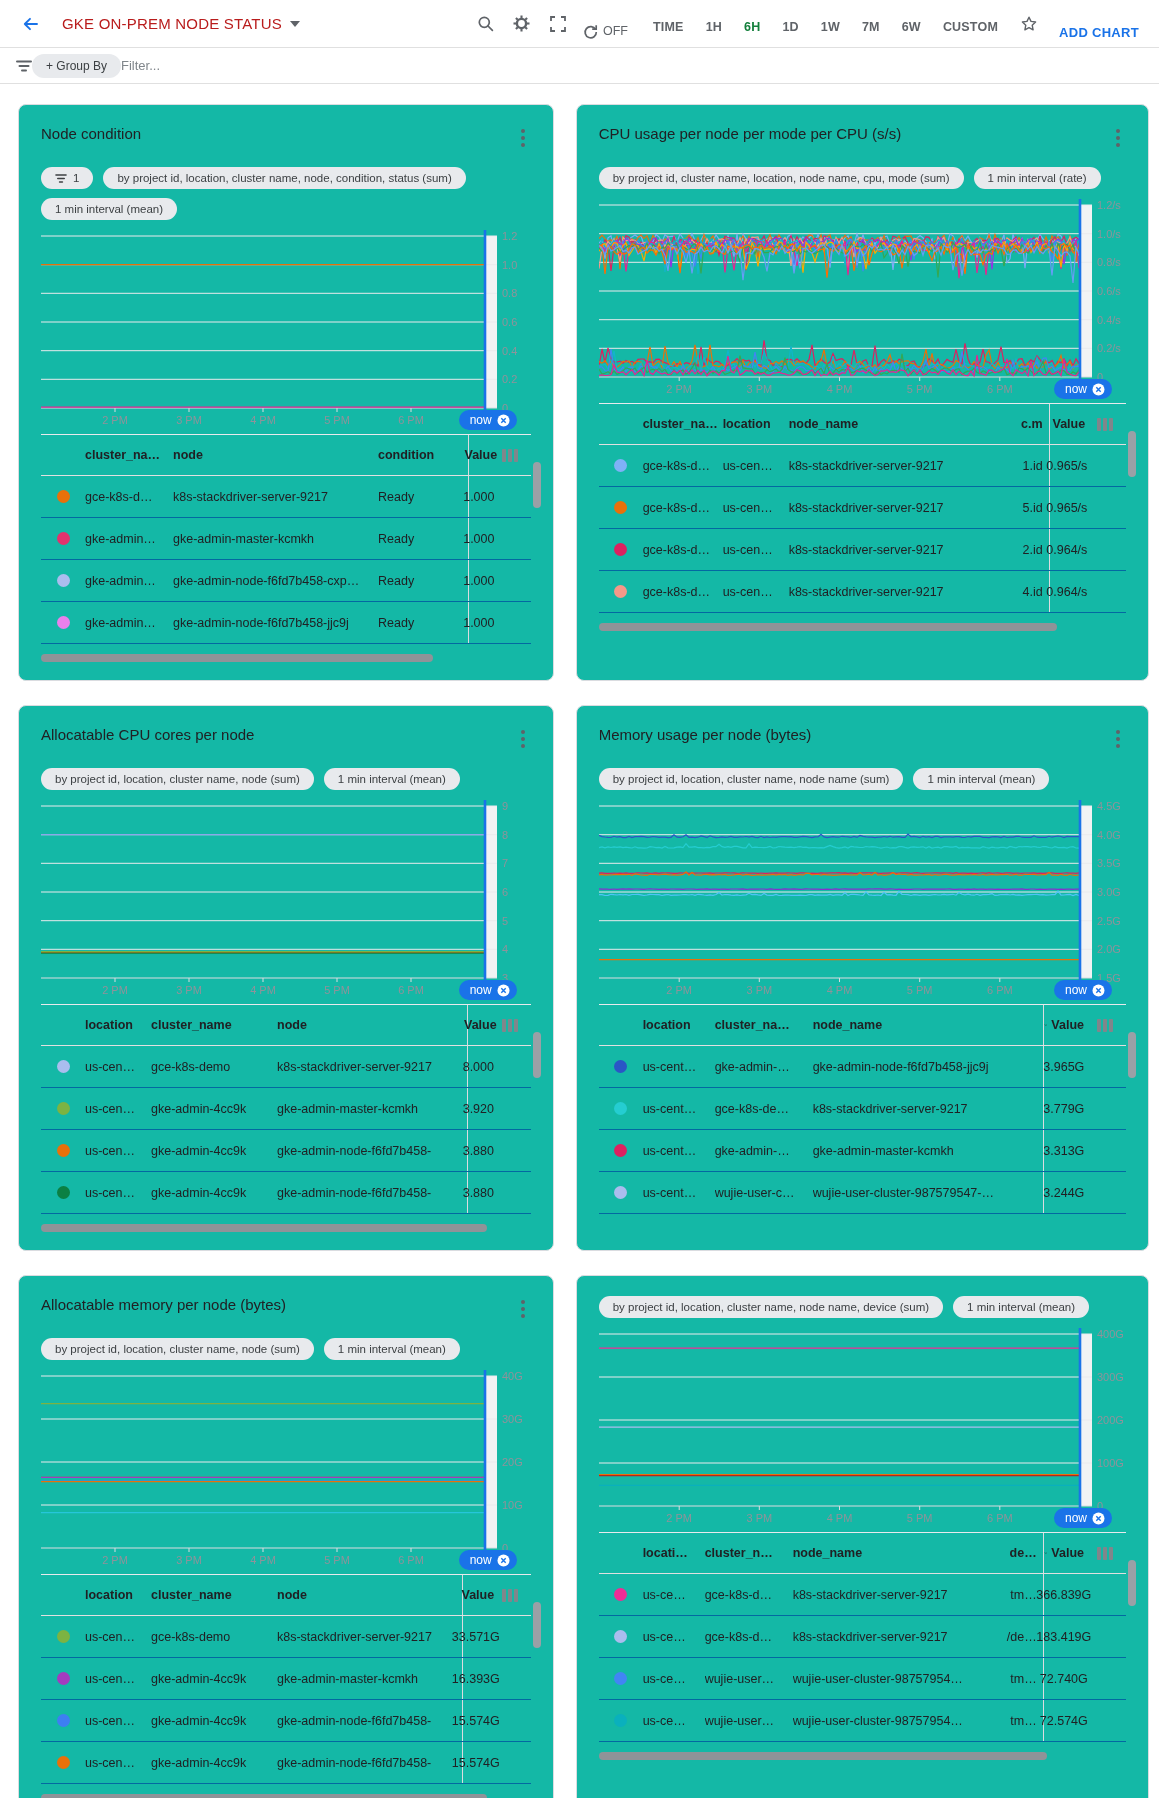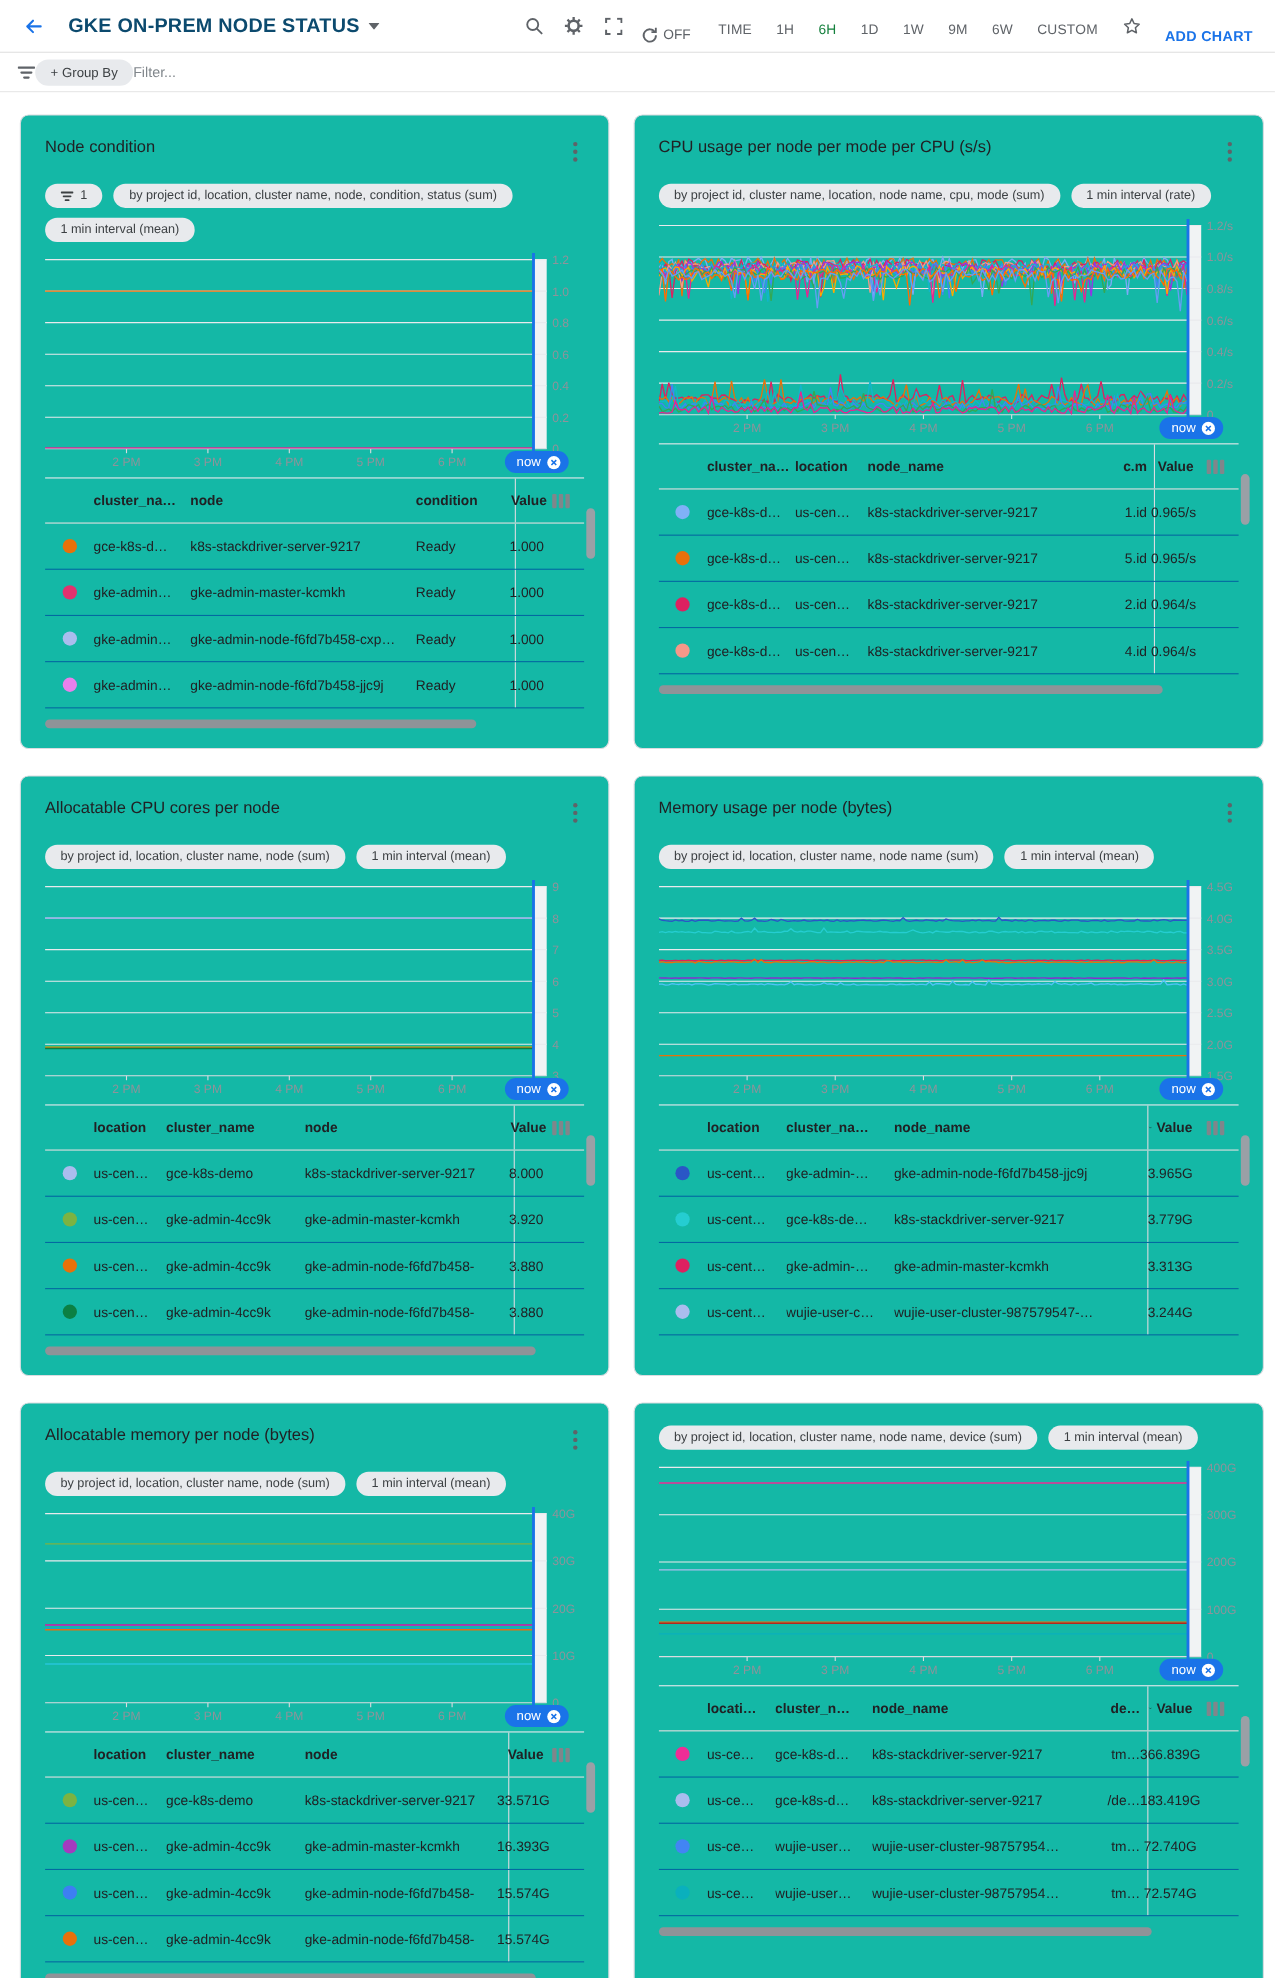--- a/index.html
+++ b/index.html
@@ -2,26 +2,26 @@
 <html><head>
 <meta charset="utf-8">
 <style>
   * { margin:0; padding:0; box-sizing:border-box; }
   body { font-family:"Liberation Sans", sans-serif; background:#fff; color:#202124; min-width:1159px; }
 
   
   .appbar { height:48px; display:flex; align-items:center; padding:0 20px 0 14px; border-bottom:1px solid #e0e0e0; background:#fff; }
   .icon-btn { background:none; border:none; cursor:pointer; display:flex; align-items:center; justify-content:center; width:32px; height:32px; border-radius:50%; }
   .appbar-title { display:flex; align-items:center; gap:8px; margin-left:16px; cursor:pointer; }
-  .appbar-title span { font-size:18px; font-weight:700; letter-spacing:.2px; color:#0c4a6e; }
+  .appbar-title span { font-size:15px; font-weight:400; letter-spacing:.2px; color:#b91c1c; }
   .appbar .spacer { flex:1; }
   .appbar-right { display:flex; align-items:flex-end; gap:4px; }
   .refresh-group { display:flex; align-items:center; gap:4px; margin:0 10px 0 4px; cursor:pointer; }
   .refresh-group .off { font-size:12.5px; color:#5f6368; font-weight:500; }
-  .tbtn { background:none; border:none; font-family:inherit; font-size:12.5px; color:#5f6368; font-weight:400; padding:6px 11px; cursor:pointer; letter-spacing:.2px; }
+  .tbtn { background:none; border:none; font-family:inherit; font-size:12.5px; color:#5f6368; font-weight:700; padding:6px 11px; cursor:pointer; letter-spacing:.2px; }
   .tbtn.active { color:#15803d; }
   .addchart { background:none; border:none; font-family:inherit; color:#1a73e8; font-weight:700; font-size:13px; letter-spacing:.3px; margin-left:10px; cursor:pointer; }
 
   
   .filterbar { height:36px; display:flex; align-items:center; padding:0 20px 0 16px; border-bottom:1px solid #e0e0e0; }
   .groupby-chip { display:flex; align-items:center; background:#e8eaed; border:none; border-radius:13px; padding:5px 14px; font-family:inherit; font-size:12px; color:#3c4043; cursor:pointer; white-space:nowrap; }
   .filter-input { border:none; outline:none; font-family:inherit; font-size:13px; color:#202124; flex:1; }
   .filter-input::placeholder { color:#80868b; }
 
   
@@ -108,21 +108,21 @@
           <path d="M14.2 2.2v4h-4" fill="none" stroke="#5f6368" stroke-width="1.7"></path>
         </svg>
       <span class="off">OFF</span>
     </div>
     <nav style="display:flex;align-items:center;">
         <button class="tbtn">TIME</button>
         <button class="tbtn">1H</button>
         <button class="tbtn active">6H</button>
         <button class="tbtn">1D</button>
         <button class="tbtn">1W</button>
-        <button class="tbtn">9M</button>
+        <button class="tbtn">7M</button>
         <button class="tbtn">6W</button>
         <button class="tbtn">CUSTOM</button>
       </nav>
     <button class="icon-btn">
       <svg width="18" height="18" viewBox="0 0 18 18">
           <path d="M9 2.2l2 4.2 4.6.6-3.4 3.2.9 4.6L9 12.6l-4.1 2.2.9-4.6L2.4 7l4.6-.6z" fill="none" stroke="#5f6368" stroke-width="1.4" stroke-linejoin="round"></path>
         </svg>
     </button>
     <button class="addchart">ADD CHART</button>
   </div>

